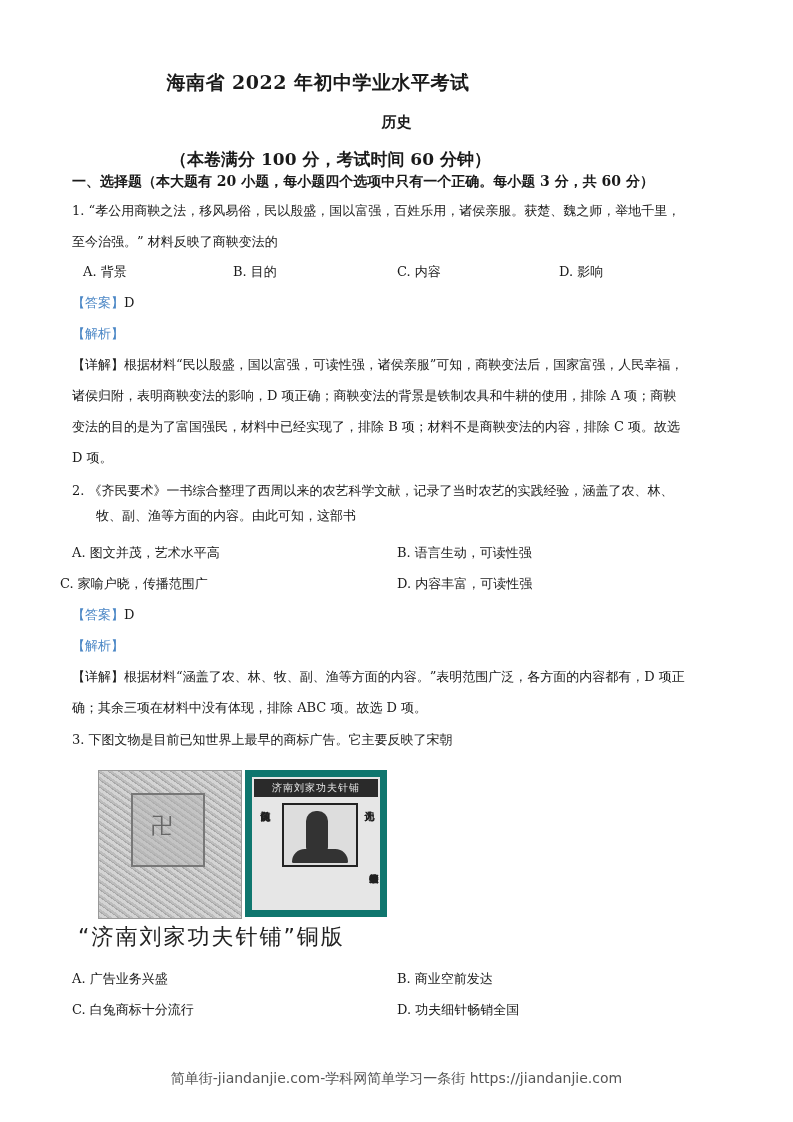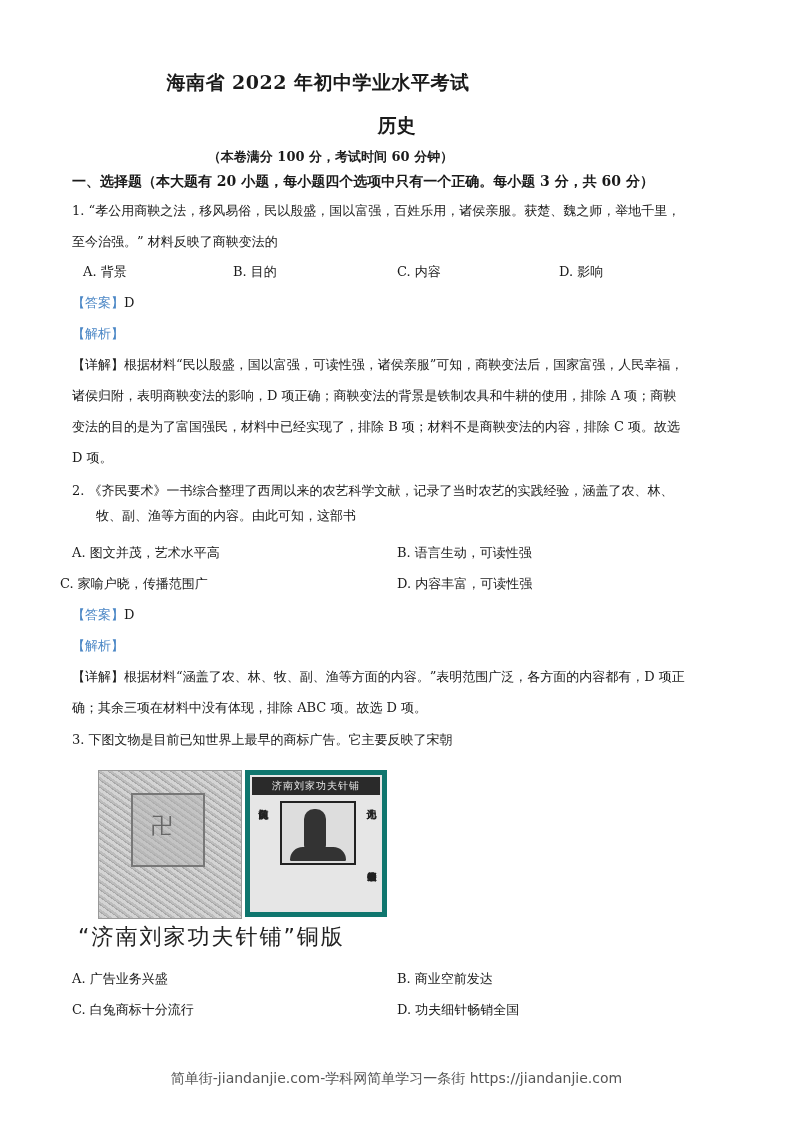--- a/index.html
+++ b/index.html
@@ -7,25 +7,25 @@
     width: 793px; height: 1122px; position: relative; overflow: hidden;
     font-family: "DejaVu Serif", "Liberation Serif", serif;
     color: #1a1a1a;
   }
   .title {
     position: absolute; left: 0; width: 636px; top: 70px;
     text-align: center; font-size: 19px; font-weight: bold; letter-spacing: 0.5px;
   }
   .subject {
     position: absolute; left: 0; width: 793px; top: 113px;
-    text-align: center; font-size: 19px; font-weight: bold;
+    text-align: center; font-size: 15px; font-weight: bold;
   }
   .note {
     position: absolute; left: 0; width: 661px; top: 148px;
-    text-align: center; font-size: 13px; font-weight: bold;
+    text-align: center; font-size: 17px; font-weight: bold;
   }
   .section {
     position: absolute; left: 72px; top: 173px; width: 680px;
     font-size: 14px; font-weight: bold; white-space: nowrap;
   }
   .line {
     position: absolute; left: 72px; width: 660px;
     font-size: 13px; line-height: 16px; white-space: nowrap;
   }
   .opt { position: absolute; font-size: 13px; line-height: 16px; white-space: nowrap; }
@@ -40,21 +40,21 @@
   }
   .panel-left .inner {
     position: absolute; left: 32px; top: 22px; width: 70px; height: 70px;
     border: 2px solid #777; background: rgba(180,180,180,0.5);
   }
   .panel-left .glyph {
     position: absolute; left: 52px; top: 40px; font-size: 22px; color: #666;
   }
   .panel-right {
     position: absolute; left: 147px; top: 0; width: 142px; height: 147px;
-    background: #e6e6e6; border: 5px solid #0f766e; box-sizing: border-box;
+    background: #e6e6e6; border: 7px solid #0f766e; box-sizing: border-box;
   }
   .panel-right .header {
     position: absolute; left: 2px; top: 2px; right: 2px; height: 18px;
     background: #2a2a2a; color: #e6e6e6; font-size: 10px; text-align: center; line-height: 18px;
     letter-spacing: 1px;
   }
   .panel-right .pic {
     position: absolute; left: 30px; top: 26px; width: 72px; height: 60px;
     border: 2px solid #222; background: #ddd;
   }

